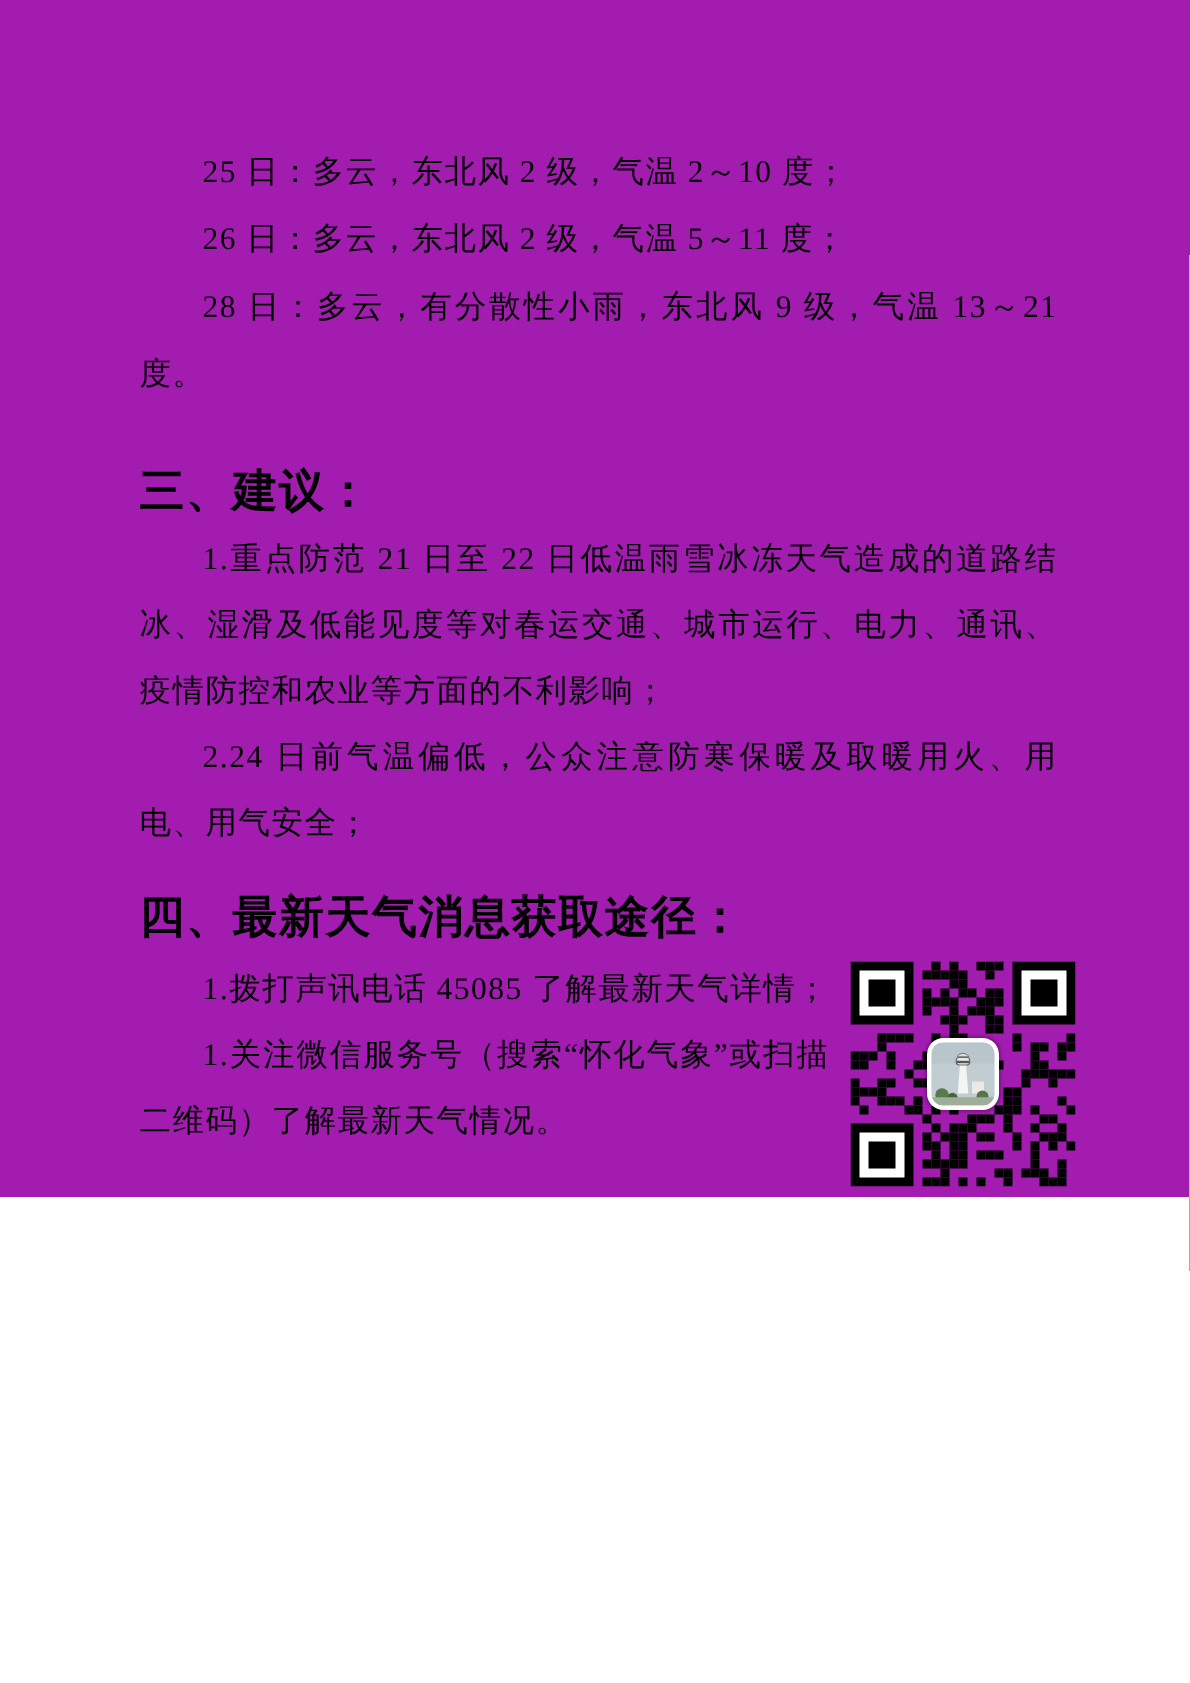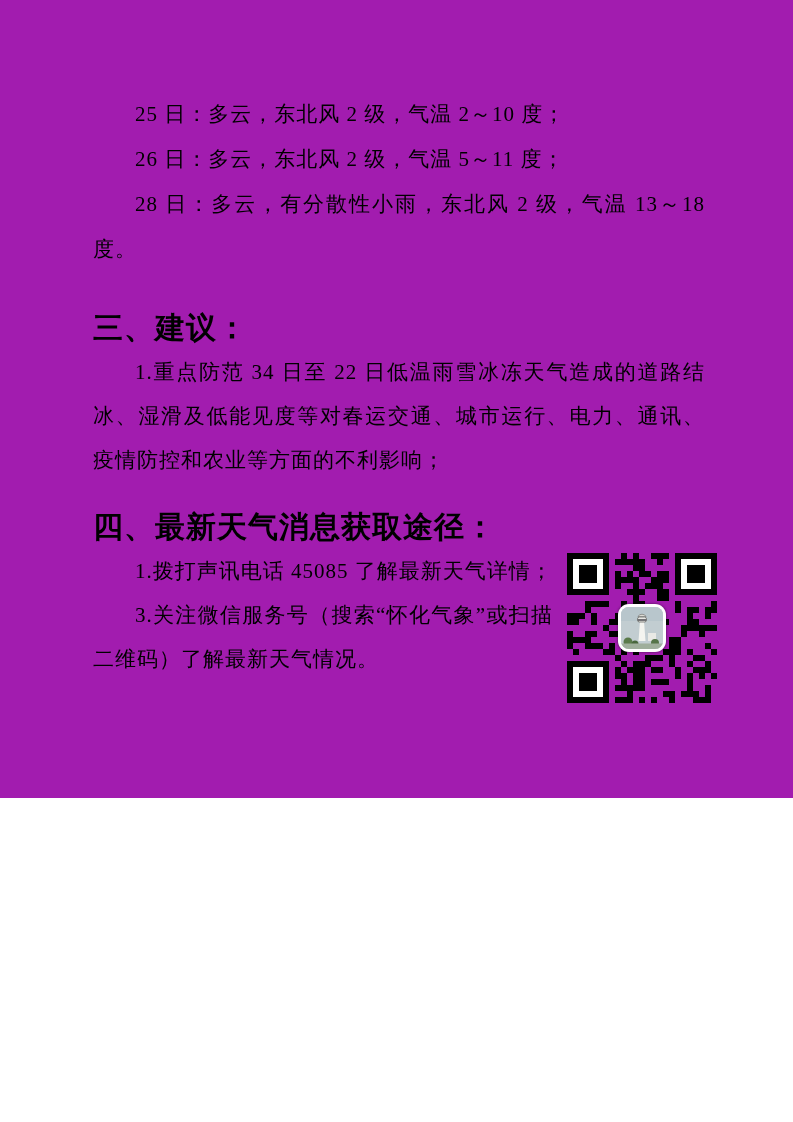--- a/index.html
+++ b/index.html
@@ -20,21 +20,21 @@
   }
   .para{margin:0;text-indent:2em;}
   .heading{
     margin:34px 0 0 0;
     text-indent:0;
     font-family:"Liberation Sans","DejaVu Sans",sans-serif;
     font-weight:bold;
     font-size:30px;
     letter-spacing:1px;
   }
-  .heading-4{margin-top:22px;}
+  .heading-4{margin-top:22px;font-family:Liberation Mono, monospace;}
   .sec3 .para{line-height:44px;}
   .sec4-body{line-height:44px;}
   .sec4-body .para{line-height:44px;}
   .qr-wrap{
     float:right;
     position:relative;
     width:150px;height:150px;
     margin:4px -12px 6px 14px;
   }
   .qr-wrap svg{display:block;width:150px;height:150px;}
@@ -64,25 +64,26 @@
   .clear{clear:both;}
 </style>
 </head>
 <body>
 
 <div class="page">
   <div class="content">
 
     <p class="para">25 日：多云，东北风 2 级，气温 2～10 度；</p>
     <p class="para">26 日：多云，东北风 2 级，气温 5～11 度；</p>
-    <p class="para">28 日：多云，有分散性小雨，东北风 2 级，气温 13～18 度。</p>
+    <p class="para">28 日：多云，有分散性小雨，东北风 9 级，气温 13～21 度。</p>
 
     <div class="sec3">
       <p class="para heading">三、建议：</p>
-      <p class="para">1.重点防范 34 日至 22 日低温雨雪冰冻天气造成的道路结冰、湿滑及低能见度等对春运交通、城市运行、电力、通讯、疫情防控和农业等方面的不利影响；</p>
+      <p class="para">1.重点防范 21 日至 22 日低温雨雪冰冻天气造成的道路结冰、湿滑及低能见度等对春运交通、城市运行、电力、通讯、疫情防控和农业等方面的不利影响；</p>
+      <p class="para">2.24 日前气温偏低，公众注意防寒保暖及取暖用火、用电、用气安全；</p>
     </div>
 
     <div class="sec4">
       <p class="para heading heading-4">四、最新天气消息获取途径：</p>
       <div class="sec4-body">
         <div class="qr-wrap">
           <svg id="qr-svg" viewBox="0 0 150 150" xmlns="http://www.w3.org/2000/svg">
               <rect x="54" y="0" width="6" height="6" fill="#000000"></rect>
               <rect x="66" y="0" width="6" height="6" fill="#000000"></rect>
               <rect x="84" y="0" width="6" height="6" fill="#000000"></rect>
@@ -272,21 +273,21 @@
               <rect x="16.8" y="12.2" width="8.4" height="1.6" fill="#55555a"></rect>
               <rect x="27" y="26" width="8" height="8" fill="#e9e9e5"></rect>
               <circle cx="7" cy="35" r="4.5" fill="#5a7a4a"></circle>
               <circle cx="14" cy="37" r="3.5" fill="#48663c"></circle>
               <circle cx="34" cy="36" r="4" fill="#567449"></circle>
               <rect x="0" y="36.5" width="42" height="5.5" fill="#9fae9b"></rect>
             </svg>
           </div>
         </div>
         <p class="para">1.拨打声讯电话 45085 了解最新天气详情；</p>
-        <p class="para">3.关注微信服务号（搜索“怀化气象”或扫描二维码）了解最新天气情况。</p>
+        <p class="para">1.关注微信服务号（搜索“怀化气象”或扫描二维码）了解最新天气情况。</p>
         <div class="clear"></div>
       </div>
     </div>
 
   </div>
 
   <div class="footer">
     <span class="f-analyst">分析：黄梦妮</span>
     <span class="f-reviewer">审核：张昆</span>
   </div>

